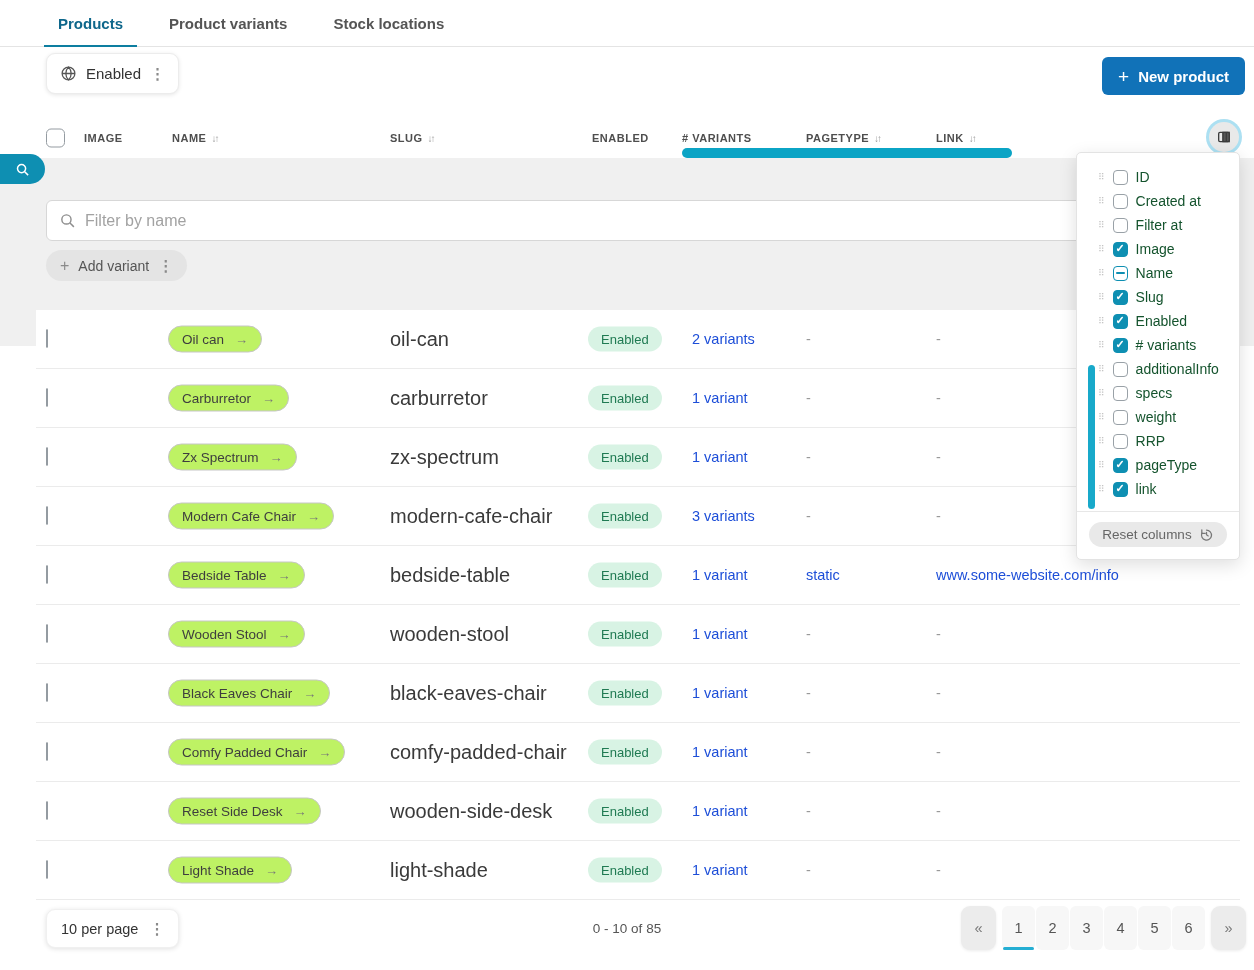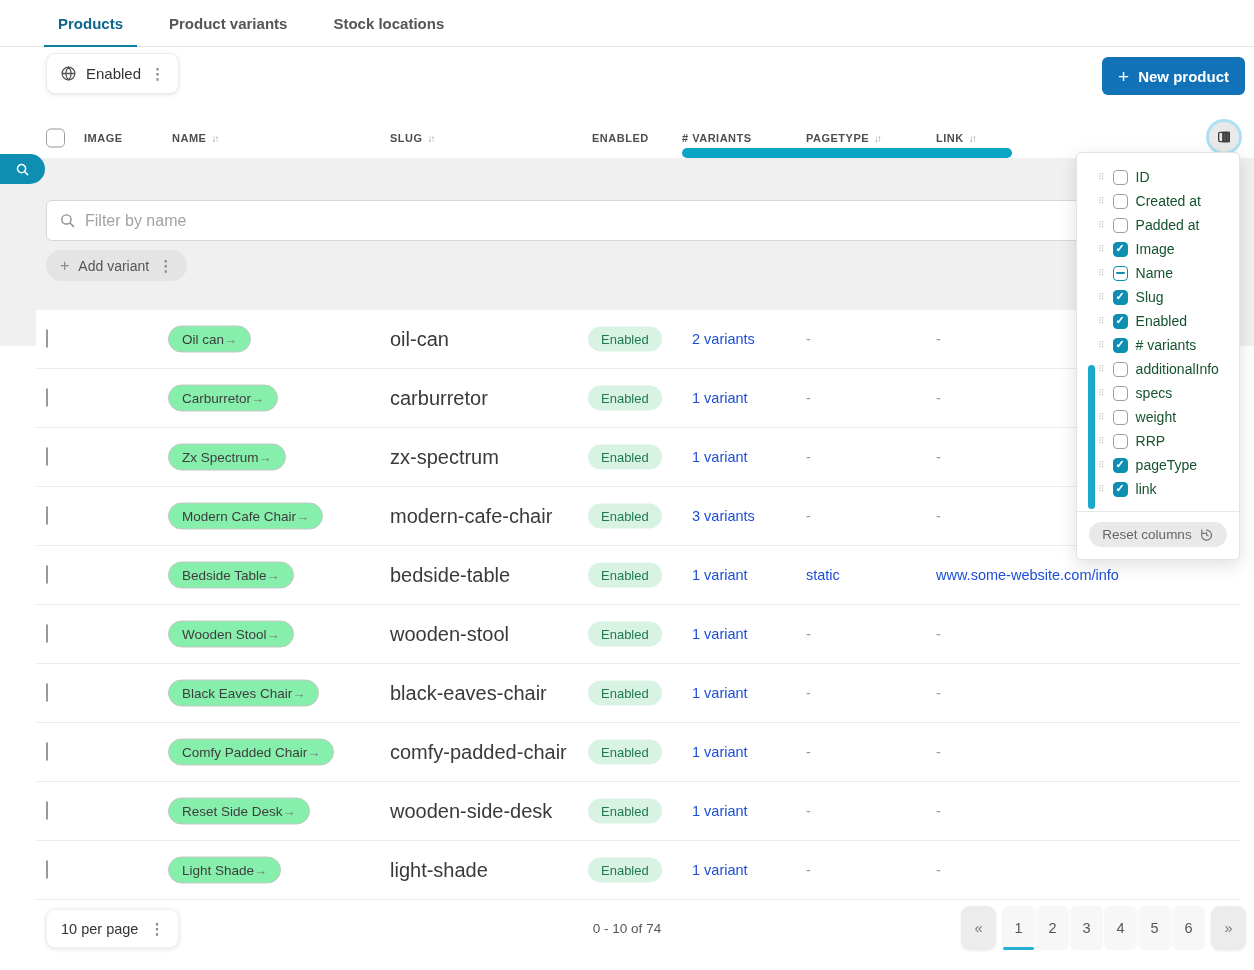--- a/index.html
+++ b/index.html
@@ -36,21 +36,21 @@
   .add-filter .plus { color:#8a8a8a; font-size:16px; }
 
   
   .rows { position:absolute; left:36px; right:14px; top:310px; }
   .row { position:relative; height:59px; border-bottom:1px solid #ebebeb; background:#fff; }
   .cell { position:absolute; top:50%; transform:translateY(-50%); white-space:nowrap; }
   .c-check { left:10px; } .c-img { left:48px; } .c-name { left:132px; } .c-slug { left:354px; }
   .c-enabled { left:552px; } .c-var { left:656px; } .c-page { left:770px; } .c-link { left:900px; }
   .checkbox { width:19px; height:19px; border:1.5px solid #949ba1; border-radius:5px; background:#fff; cursor:pointer; }
   .thumb { width:50px; height:50px; border-radius:2px; }
-  .name-pill { display:inline-flex; align-items:center; gap:0; border:1px solid #c6c6c6; border-radius:15px; padding:5px 13px; font-size:13.5px; color:#3e3e3e; background:#86efac; cursor:pointer; }
+  .name-pill { display:inline-flex; align-items:center; gap:11px; border:1px solid #c6c6c6; border-radius:15px; padding:5px 13px; font-size:13.5px; color:#3e3e3e; background:#bef264; cursor:pointer; }
   .name-pill .arr { color:#777; font-size:13px; }
   .slug { font-size:20px; color:#3a3a3a; }
   .badge-enabled { display:inline-block; background:#d8f3e4; color:#1f7a52; font-size:13px; font-weight:500; border-radius:13px; padding:5px 13px; }
   .txt { font-size:14.5px; color:#1d4ed8; }
   .txt.dash { color:#999; }
 
   
   .dropdown { position:absolute; left:1076px; top:152px; width:164px; background:#fff; border:1px solid #e3e3e3; border-radius:5px; box-shadow:0 5px 18px rgba(0,0,0,.13); padding:12px 0 12px; z-index:5; }
   .dd-item { height:24px; display:flex; align-items:center; gap:8px; padding:0 10px 0 21px; cursor:pointer; }
   .grip { color:#c4c4c4; font-size:9px; line-height:1; }
@@ -318,21 +318,21 @@
       <span class="dd-label">ID</span>
     </div>
     <div class="dd-item">
       <span class="grip">⠿</span>
       <span class="cb cb-unchecked"></span>
       <span class="dd-label">Created at</span>
     </div>
     <div class="dd-item">
       <span class="grip">⠿</span>
       <span class="cb cb-unchecked"></span>
-      <span class="dd-label">Padded at</span>
+      <span class="dd-label">Filter at</span>
     </div>
     <div class="dd-item">
       <span class="grip">⠿</span>
       <span class="cb cb-checked"></span>
       <span class="dd-label">Image</span>
     </div>
     <div class="dd-item">
       <span class="grip">⠿</span>
       <span class="cb cb-indeterminate"></span>
       <span class="dd-label">Name</span>
@@ -394,21 +394,21 @@
         </svg>
       </span>
     </button>
   </div>
 
   <div class="footer">
     <button class="per-page">
       <span>10 per page</span>
       <span class="dots">⋮</span>
     </button>
-    <div class="range">0 - 10 of 74</div>
+    <div class="range">0 - 10 of 85</div>
     <div class="pager">
       <button class="pg nav prev">«</button>
       <button class="pg active">1</button>
       <button class="pg">2</button>
       <button class="pg">3</button>
       <button class="pg">4</button>
       <button class="pg">5</button>
       <button class="pg">6</button>
       <button class="pg nav next">»</button>
     </div>

